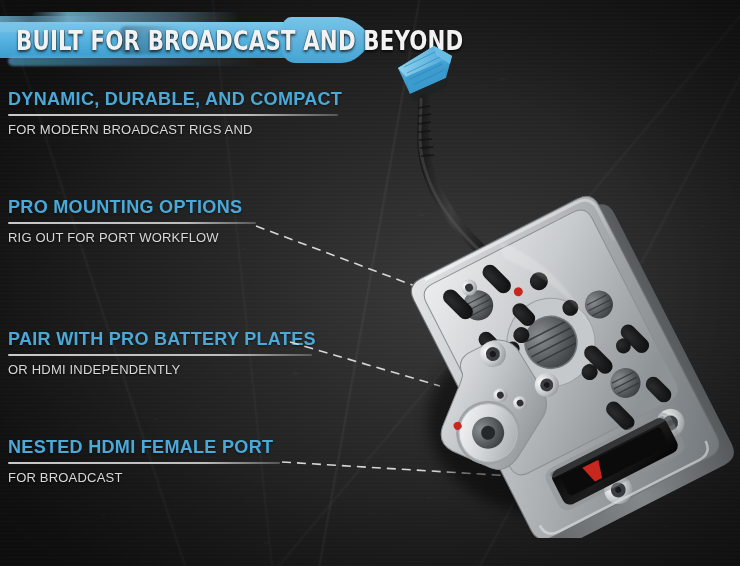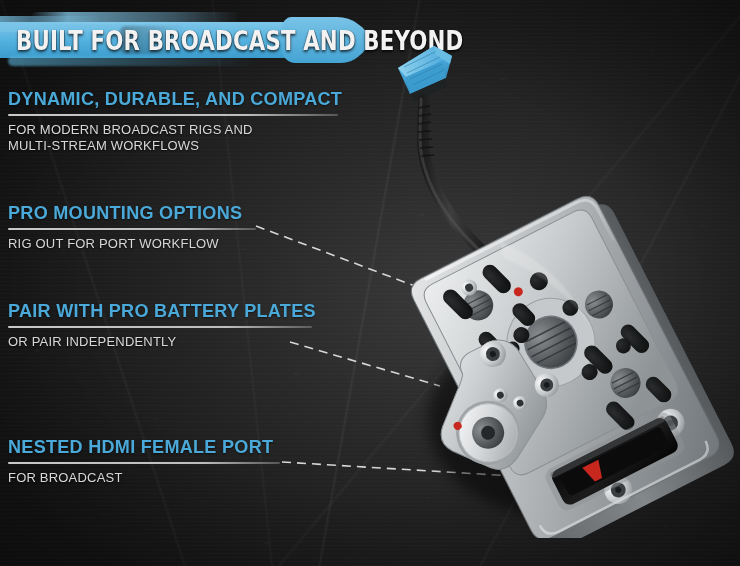--- a/index.html
+++ b/index.html
@@ -138,37 +138,36 @@
     <div class="brush-splat2"></div>
     <div class="brush-dark"></div>
     <div id="banner-title">BUILT FOR BROADCAST AND BEYOND</div>
   </div>
 
   <div class="feature" style="top:88px">
     <div class="f-head">DYNAMIC, DURABLE, AND COMPACT</div>
     <div class="f-rule" style="width:330px"></div>
     <div class="f-sub">
       <div>FOR MODERN BROADCAST RIGS AND</div>
-      <div>MULTI-STREAM WORKFLOWS</div>
     </div>
   </div>
 
-  <div class="feature" style="top:202px">
+  <div class="feature" style="top:196px">
     <div class="f-head">PRO MOUNTING OPTIONS</div>
     <div class="f-rule" style="width:248px"></div>
     <div class="f-sub">
       <div>RIG OUT FOR PORT WORKFLOW</div>
     </div>
   </div>
 
-  <div class="feature" style="top:300px">
+  <div class="feature" style="top:328px">
     <div class="f-head">PAIR WITH PRO BATTERY PLATES</div>
     <div class="f-rule" style="width:304px"></div>
     <div class="f-sub">
-      <div>OR PAIR INDEPENDENTLY</div>
+      <div>OR HDMI INDEPENDENTLY</div>
     </div>
   </div>
 
   <div class="feature" style="top:436px">
     <div class="f-head">NESTED HDMI FEMALE PORT</div>
     <div class="f-rule" style="width:272px"></div>
     <div class="f-sub">
       <div>FOR BROADCAST</div>
     </div>
   </div>

